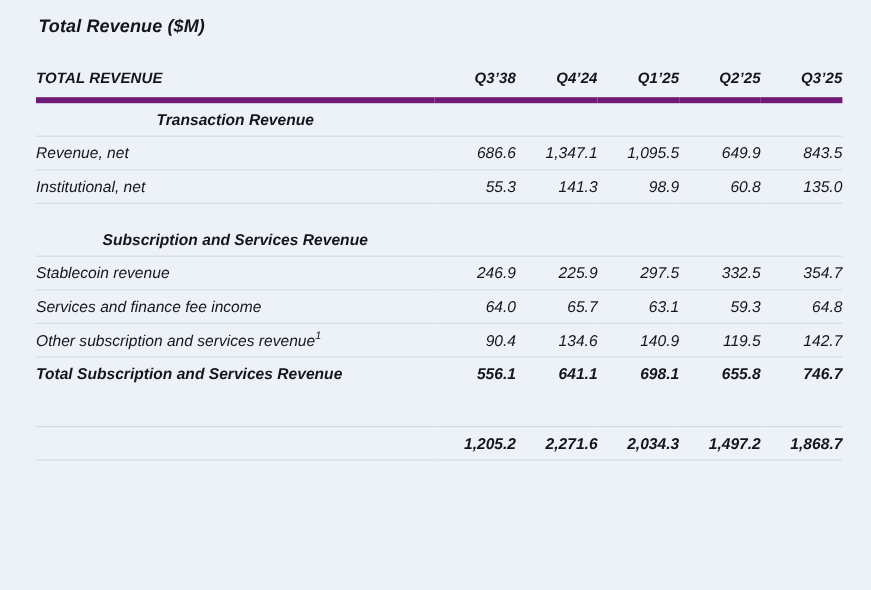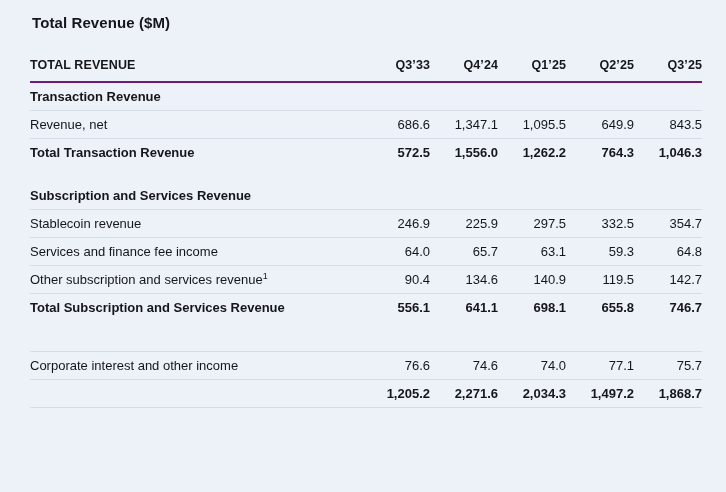--- a/index.html
+++ b/index.html
@@ -12,20 +12,21 @@
     background: #edf2f9;
     overflow: hidden;
     font-family: "Liberation Sans", sans-serif;
     color: #15161a;
   }
   .page {
     box-sizing: border-box;
     width: 726px;
     height: 436px;
     padding: 10px 32px 0 30px;
+    font-style: italic;
   }
   .page-title {
     font-size: 15px;
     font-weight: bold;
     margin: 4px 0 0 2px;
     letter-spacing: 0.1px;
   }
   table.revenue-table {
     border-collapse: collapse;
     table-layout: fixed;
@@ -33,42 +34,42 @@
     margin-top: 21px;
   }
   col.label-col { width: 332px; }
   col.num-col { width: 68px; }
 
   thead th {
     font-size: 12.5px;
     font-weight: bold;
     text-align: right;
     padding: 6px 0 9px 0;
-    border-bottom: 2px solid #701a75;
+    border-bottom: 5px solid #701a75;
     letter-spacing: 0.1px;
     white-space: nowrap;
   }
   thead th.label-cell {
     text-align: left;
   }
 
   tbody td {
     font-size: 13px;
     padding: 6px 0;
     vertical-align: middle;
     white-space: nowrap;
   }
   td.num { text-align: right; }
   td.label-cell { text-align: left; }
 
   tr.row-section td,
   tr.row-data td {
     border-bottom: 1px solid #d6dce5;
   }
-  tr.row-section td { font-weight: bold; }
+  tr.row-section td { font-weight: bold; text-align: center; }
   tr.row-total td { font-weight: bold; }
   tr.row-grand-total td {
     font-weight: bold;
     border-bottom: 1px solid #d6dce5;
   }
   tr.row-spacer td {
     height: 16px;
     padding: 0;
   }
   tr.row-spacer-line td {
@@ -92,21 +93,21 @@
       <col class="label-col">
       <col class="num-col">
       <col class="num-col">
       <col class="num-col">
       <col class="num-col">
       <col class="num-col">
     </colgroup>
     <thead>
       <tr>
         <th class="label-cell">TOTAL REVENUE</th>
-        <th class="num">Q3’33</th>
+        <th class="num">Q3’38</th>
         <th class="num">Q4’24</th>
         <th class="num">Q1’25</th>
         <th class="num">Q2’25</th>
         <th class="num">Q3’25</th>
       </tr>
     </thead>
     <tbody id="table-body">
         <tr class="row-section">
           <td class="label-cell"><span>Transaction Revenue</span></td>
           <td class="num"></td>
@@ -116,27 +117,27 @@
           <td class="num"></td>
         </tr>
         <tr class="row-data">
           <td class="label-cell"><span>Revenue, net</span></td>
           <td class="num">686.6</td>
           <td class="num">1,347.1</td>
           <td class="num">1,095.5</td>
           <td class="num">649.9</td>
           <td class="num">843.5</td>
         </tr>
-        <tr class="row-total">
-          <td class="label-cell"><span>Total Transaction Revenue</span></td>
-          <td class="num">572.5</td>
-          <td class="num">1,556.0</td>
-          <td class="num">1,262.2</td>
-          <td class="num">764.3</td>
-          <td class="num">1,046.3</td>
+        <tr class="row-data">
+          <td class="label-cell"><span>Institutional, net</span></td>
+          <td class="num">55.3</td>
+          <td class="num">141.3</td>
+          <td class="num">98.9</td>
+          <td class="num">60.8</td>
+          <td class="num">135.0</td>
         </tr>
         <tr class="row-spacer">
           <td colspan="6"></td>
         </tr>
         <tr class="row-section">
           <td class="label-cell"><span>Subscription and Services Revenue</span></td>
           <td class="num"></td>
           <td class="num"></td>
           <td class="num"></td>
           <td class="num"></td>
@@ -173,28 +174,20 @@
           <td class="num">698.1</td>
           <td class="num">655.8</td>
           <td class="num">746.7</td>
         </tr>
         <tr class="row-spacer">
           <td colspan="6"></td>
         </tr>
         <tr class="row-spacer-line">
           <td colspan="6"></td>
         </tr>
-        <tr class="row-data">
-          <td class="label-cell"><span>Corporate interest and other income</span></td>
-          <td class="num">76.6</td>
-          <td class="num">74.6</td>
-          <td class="num">74.0</td>
-          <td class="num">77.1</td>
-          <td class="num">75.7</td>
-        </tr>
         <tr class="row-grand-total">
           <td class="label-cell"></td>
           <td class="num">1,205.2</td>
           <td class="num">2,271.6</td>
           <td class="num">2,034.3</td>
           <td class="num">1,497.2</td>
           <td class="num">1,868.7</td>
         </tr>
       </tbody>
   </table>

